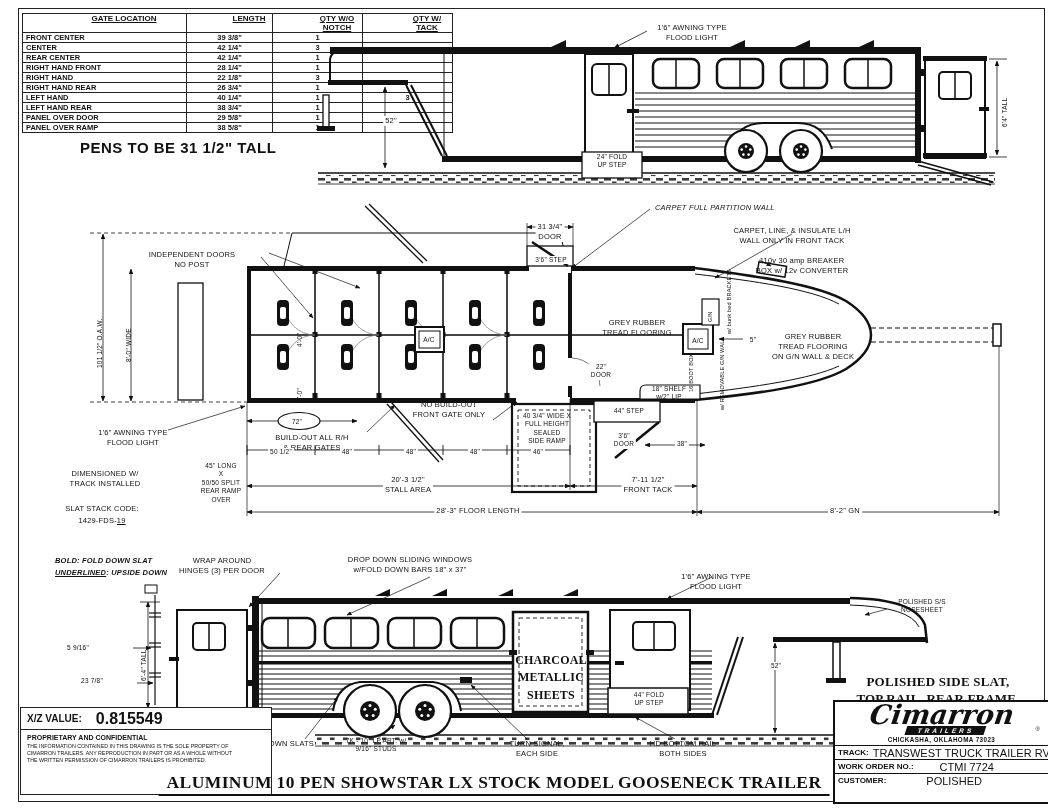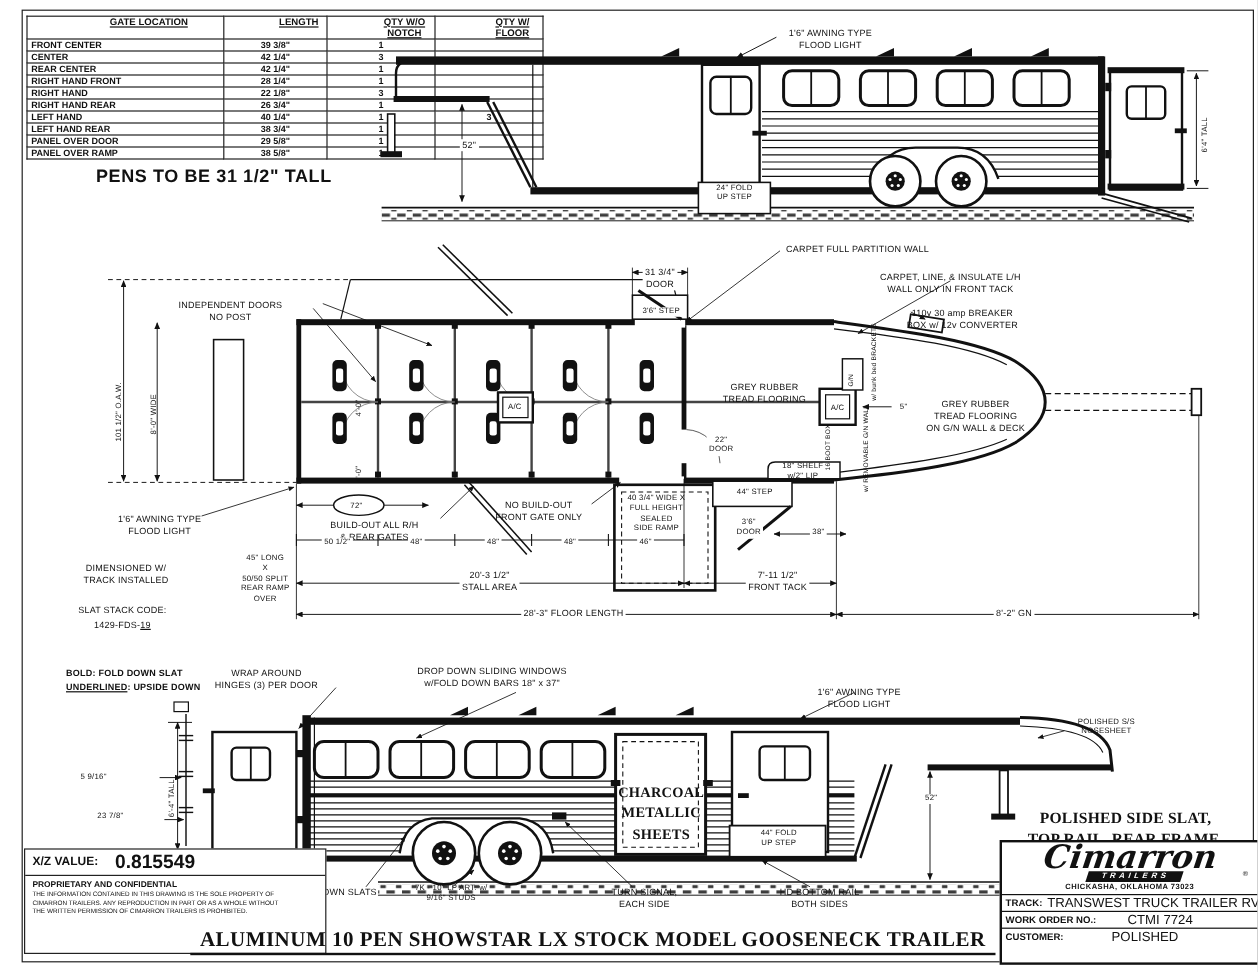--- a/index.html
+++ b/index.html
@@ -11,21 +11,21 @@
   table.gates{position:absolute;left:22px;top:13px;border-collapse:collapse;background:#fff;}
   table.gates th,table.gates td{border:1px solid #222;font-size:7.5px;font-weight:bold;
       padding:0 3px;line-height:1.15;height:9px;white-space:nowrap;}
   table.gates th{font-size:8px;text-decoration:underline;text-align:center;vertical-align:top;padding-left:42px;}
   table.gates td.num{text-align:center;min-width:40px;}
   table.gates td.len{text-align:center;min-width:36px;}
   .pens-note{position:absolute;left:80px;top:139px;font-size:15px;font-weight:bold;letter-spacing:.5px;}
   
   .lbl{position:absolute;font-size:7.5px;line-height:1.3;text-align:center;
        white-space:pre-line;transform:translateX(-50%);letter-spacing:.2px;}
-  .la{transform:none;text-align:right;}
+  .la{transform:none;text-align:right;font-style:italic;}
   .bg{background:#fff;padding:0 2px;}
   .small{font-size:6.5px;}
   .tiny{font-size:5.5px;}
   .rot{transform:rotate(-90deg);transform-origin:0 0;white-space:nowrap;text-align:left;}
   .bold{font-weight:bold;}
   .ul{text-decoration:underline;}
   .charcoal{font-family:"Liberation Serif",serif;font-weight:bold;font-size:12px;line-height:1.45;text-align:center;}
   .polished{font-family:"Liberation Serif",serif;font-weight:bold;font-size:13px;line-height:1.3;width:175px;margin-top:48px;}
   .sheet-title{position:absolute;left:494px;top:772px;transform:translateX(-50%);
       font-family:"Liberation Serif",serif;font-weight:bold;font-size:17.5px;white-space:nowrap;
@@ -61,21 +61,21 @@
   <div class="frame"></div>
 
   <table class="gates">
     <thead>
       <tr>
         <th style="min-width:118px">GATE LOCATION</th>
         <th style="min-width:40px">LENGTH</th>
         <th style="min-width:44px;white-space:pre-line">QTY W/O
 NOTCH</th>
         <th style="min-width:44px;white-space:pre-line">QTY W/
-FLOOR</th>
+TACK</th>
       </tr>
     </thead>
     <tbody>
       <tr>
           <td>FRONT CENTER</td>
           <td class="len">39 3/8"</td>
           <td class="num">1</td>
           <td class="num"></td>
         </tr>
       <tr>
@@ -431,21 +431,21 @@
   <div class="lbl rot tiny" style="left:688px;top:392px">16 BOOT BOX</div>
   <div class="lbl rot tiny" style="left:719px;top:410px">w/ REMOVABLE G/N WALL</div>
   <div class="lbl small bg" style="left:601px;top:363px">22"
 DOOR</div>
   <div class="lbl small" style="left:669px;top:385px">18" SHELF
 w/2" LIP</div>
   <div class="lbl small bg" style="left:629px;top:407px">44" STEP</div>
   <div class="lbl small bg" style="left:624px;top:432px">3'6"
 DOOR</div>
   <div class="lbl small bg" style="left:682px;top:440px">38"</div>
-  <div class="lbl" style="left:449px;top:416px">NO BUILD-OUT
+  <div class="lbl" style="left:449px;top:400px">NO BUILD-OUT
 FRONT GATE ONLY</div>
   <div class="lbl small" style="left:547px;top:412px">40 3/4" WIDE X
 FULL HEIGHT
 SEALED
 SIDE RAMP</div>
   <div class="lbl small" style="left:297px;top:418px">72"</div>
   <div class="lbl" style="left:312px;top:433px">BUILD-OUT ALL R/H
 &amp; REAR GATES</div>
   <div class="lbl small bg" style="left:281px;top:448px">50 1/2"</div>
   <div class="lbl small bg" style="left:347px;top:448px">48"</div>

